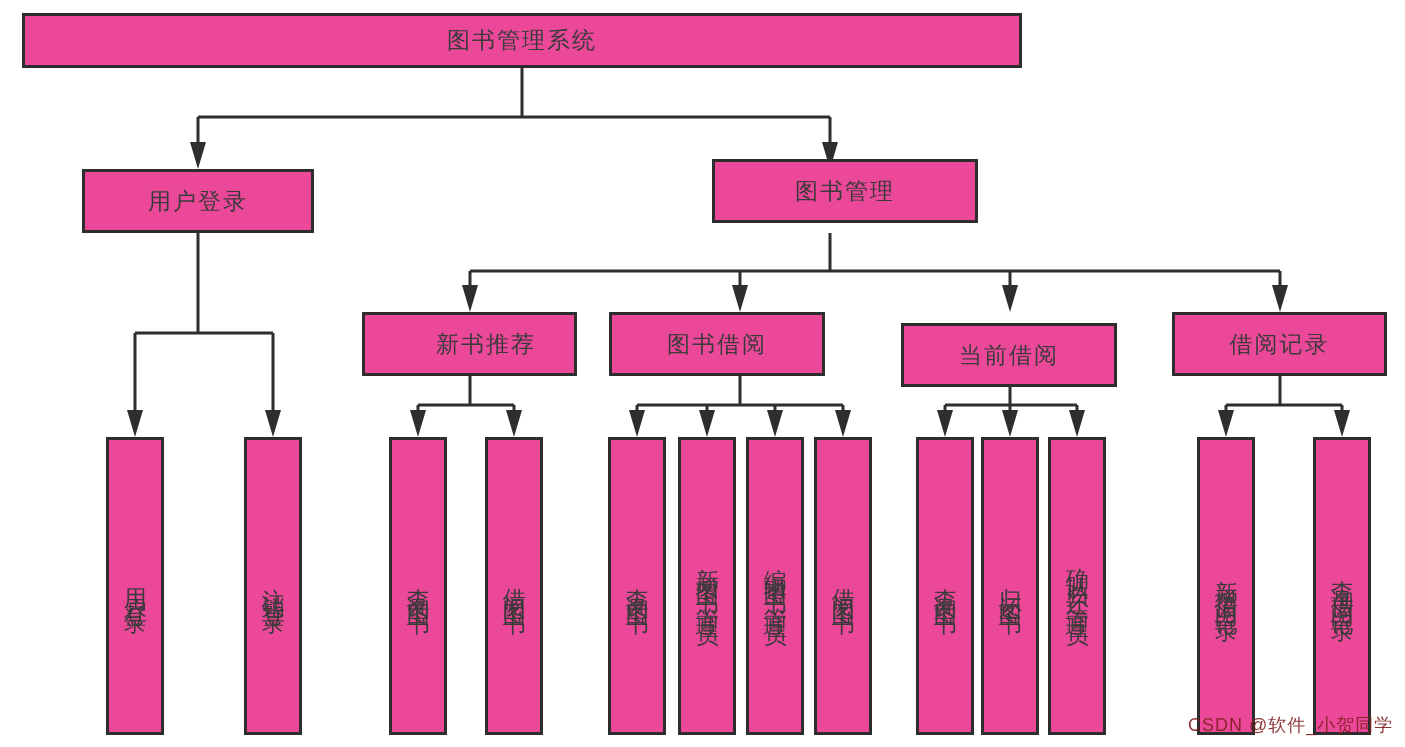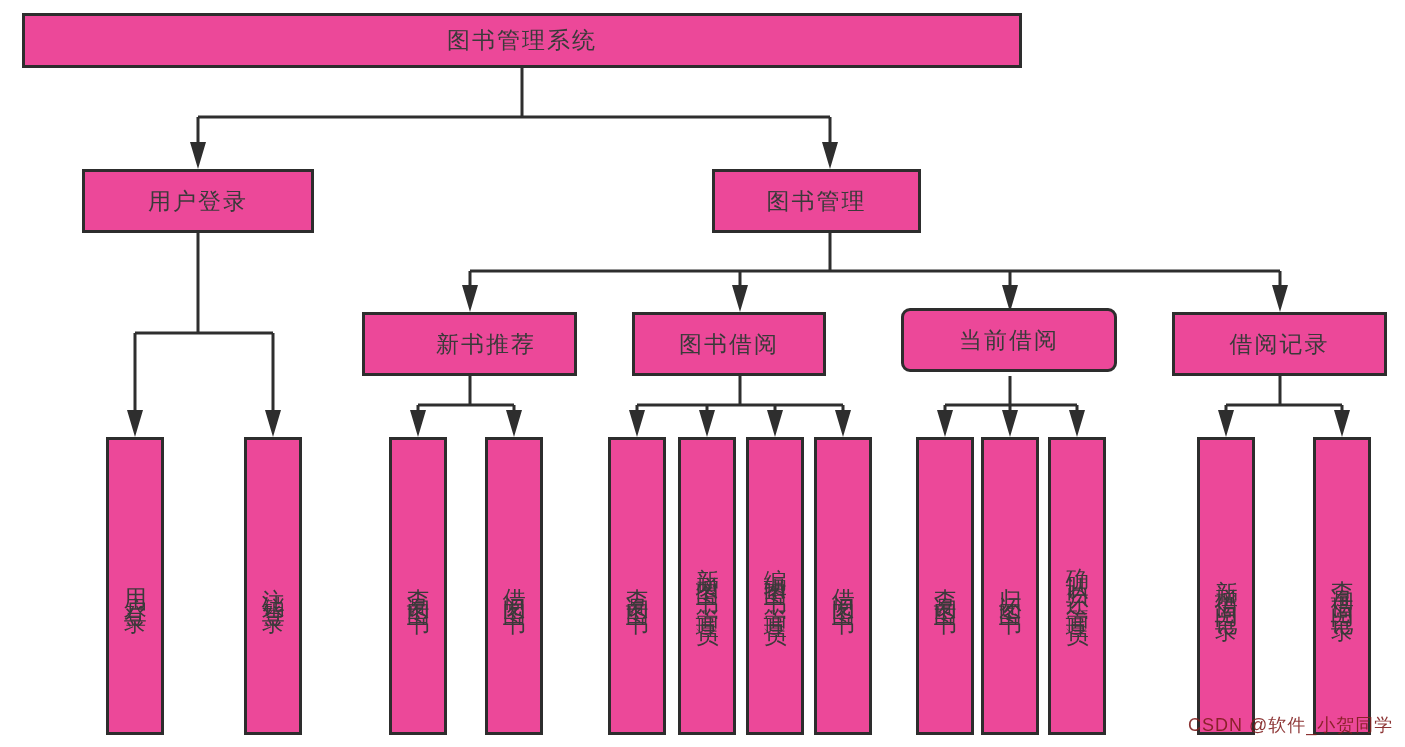--- a/index.html
+++ b/index.html
@@ -59,25 +59,25 @@
              M937 410 L953 410 L945 437 Z
              M1002 410 L1018 410 L1010 437 Z
              M1069 410 L1085 410 L1077 437 Z
              M1218 410 L1234 410 L1226 437 Z
              M1334 410 L1350 410 L1342 437 Z"></path>
   </svg>
 
   <div class="node" style="left:22px; top:13px; width:1000px; height:55px;">图书管理系统</div>
 
   <div class="node" style="left:82px; top:169px; width:232px; height:64px;">用户登录</div>
-  <div class="node" style="left:712px; top:169px; width:209px; height:64px;">图书管理</div>
+  <div class="node" style="left:712px; top:159px; width:266px; height:64px;">图书管理</div>
 
   <div class="node" style="left:362px; top:312px; width:215px; height:64px;padding-left:33px;">新书推荐</div>
-  <div class="node" style="left:632px; top:312px; width:194px; height:64px;">图书借阅</div>
-  <div class="node" style="left:901px; top:308px; width:216px; height:64px;border-radius:9px;">当前借阅</div>
+  <div class="node" style="left:609px; top:312px; width:216px; height:64px;">图书借阅</div>
+  <div class="node" style="left:901px; top:323px; width:216px; height:64px;">当前借阅</div>
   <div class="node" style="left:1172px; top:312px; width:215px; height:64px;">借阅记录</div>
 
   <div class="node vnode" style="left:106px; top:437px; width:58px; height:298px;">
     <span class="vtext">用户登录</span>
   </div>
   <div class="node vnode" style="left:244px; top:437px; width:58px; height:298px;">
     <span class="vtext">注销登录</span>
   </div>
 
   <div class="node vnode" style="left:389px; top:437px; width:58px; height:298px;">

